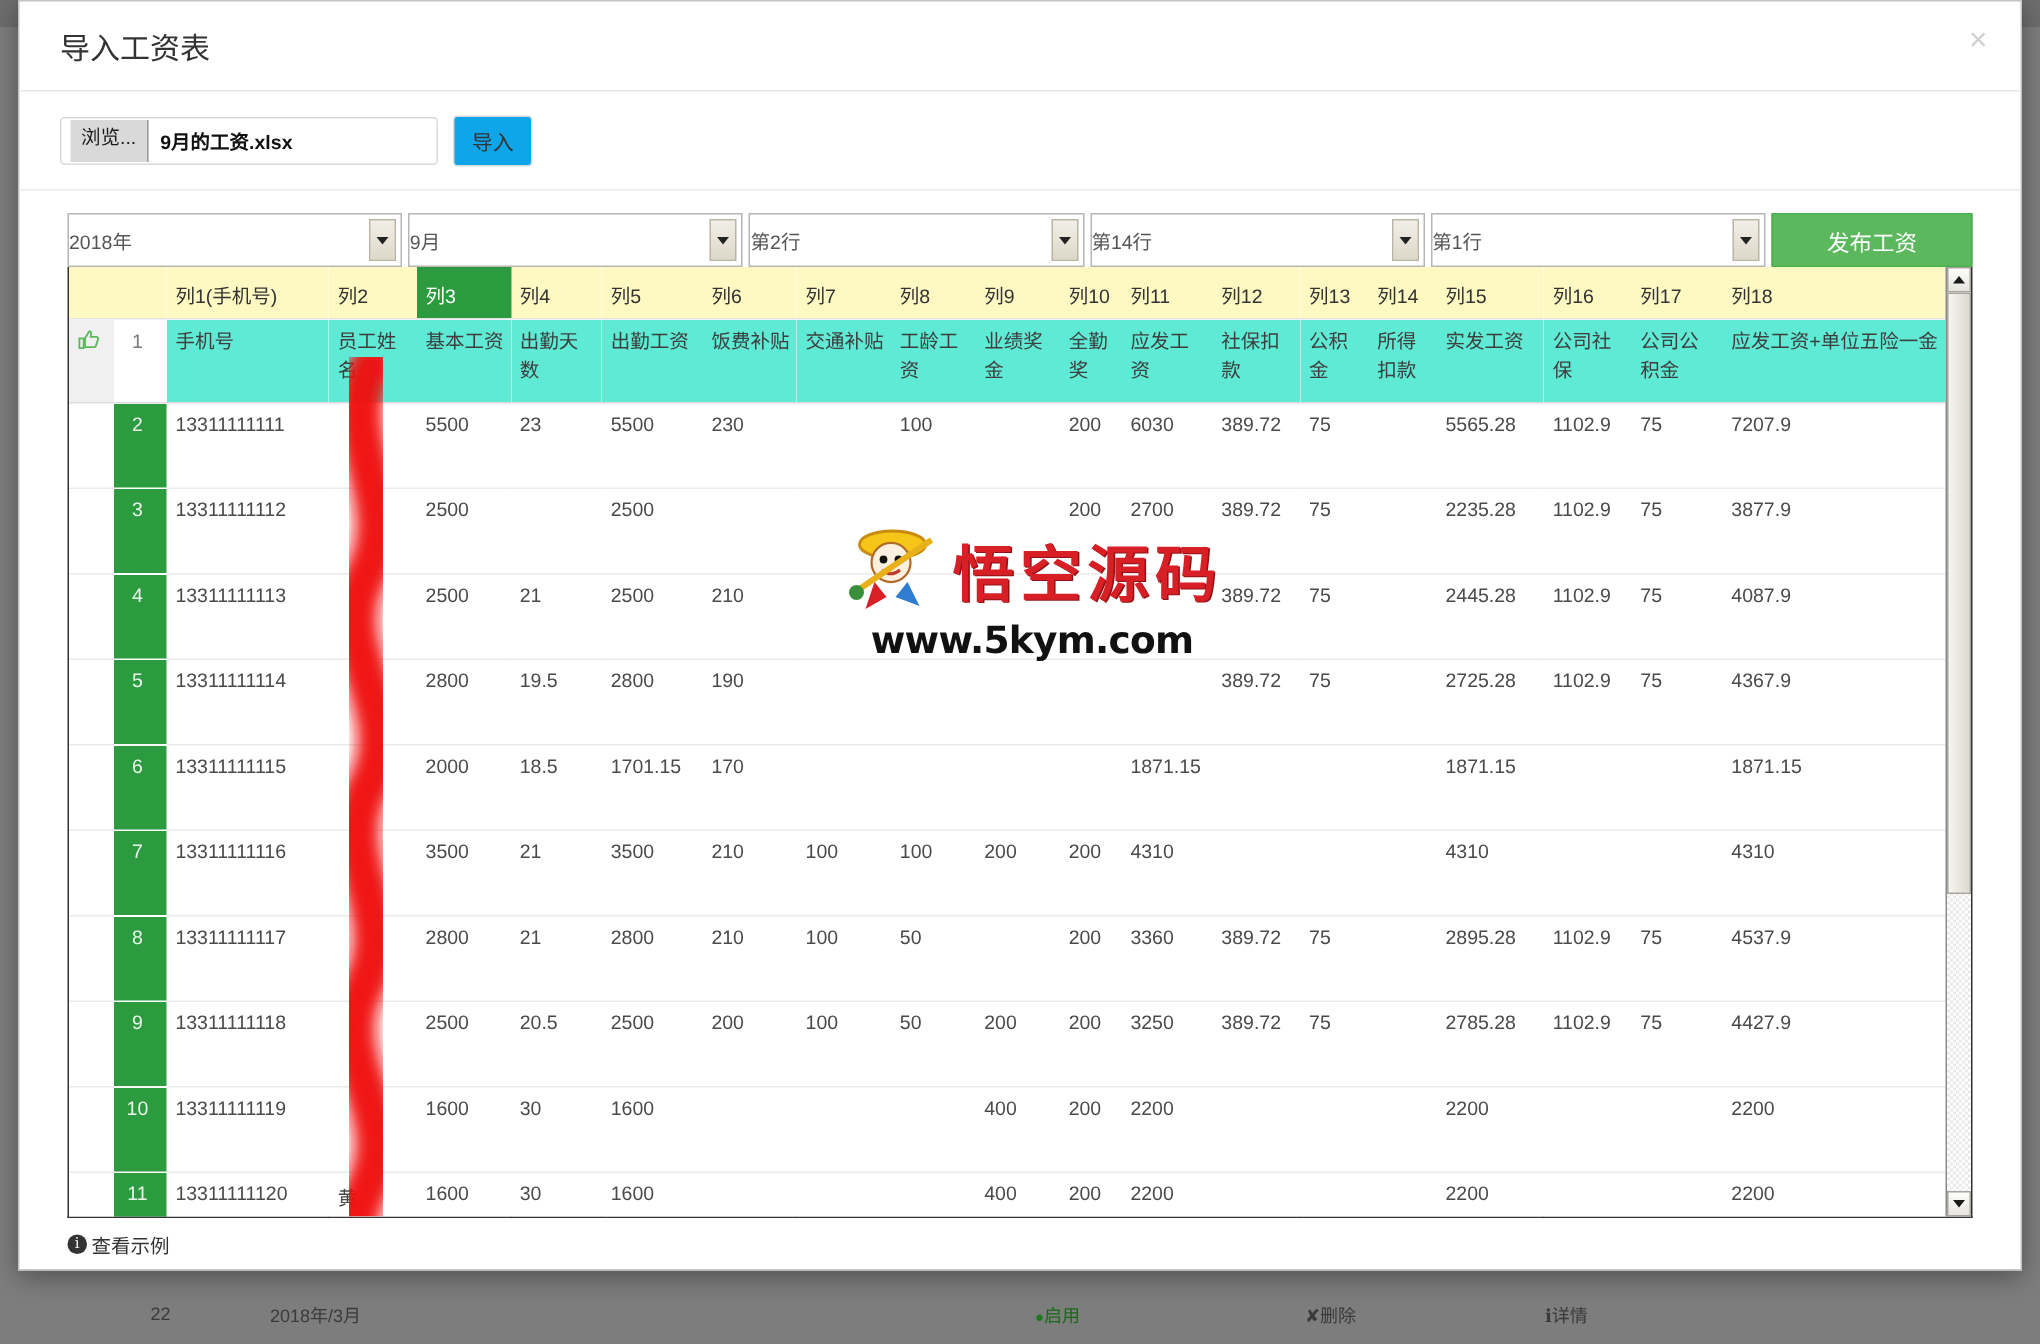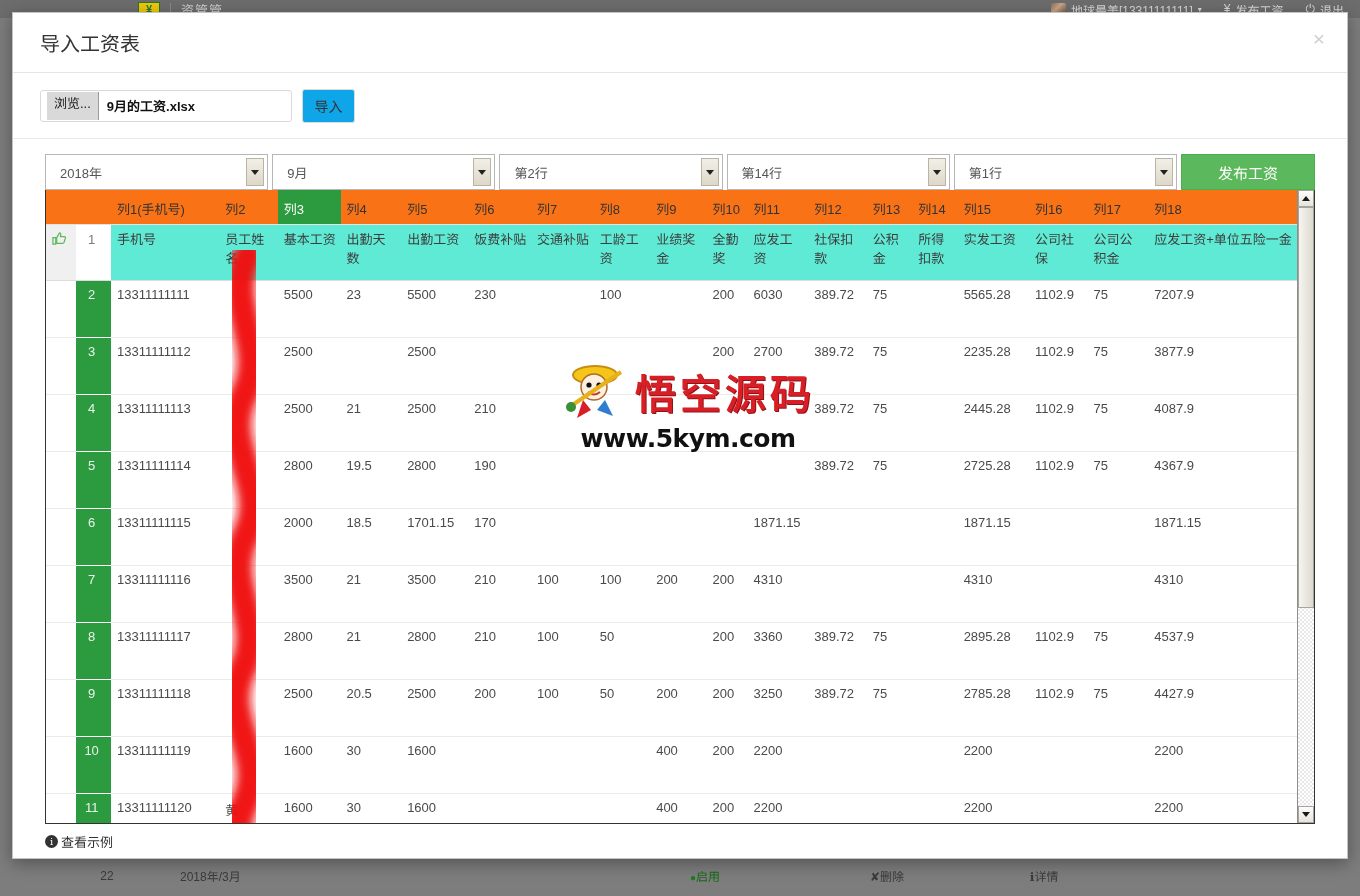--- a/index.html
+++ b/index.html
@@ -55,21 +55,21 @@
   .bg-c2 { width: 260px; padding-left: 0; }
   .bg-c3 { width: 250px; }
   .bg-c4 { width: 180px; color: #186a18; }
   .bg-c5 { width: 160px; }
   .bg-c6 { width: 160px; }
   .dot-green { color: #1b7a1b; font-size: 10px; }
 
   
   #modal {
     position: absolute;
-    left: 12px; top: 12px;
+    left: 12px; top: 0;
     width: 1336px; height: 847px;
     background: #ffffff;
     border: 1px solid #c4c4c4;
     box-shadow: 0 4px 16px rgba(0,0,0,.35);
     display: flex; flex-direction: column;
   }
   .modal-header {
     position: relative;
     height: 60px; min-height: 60px;
     border-bottom: 1px solid #e5e5e5;
@@ -125,21 +125,21 @@
   }
   .sel {
     position: relative;
     flex: 1 1 0;
     height: 36px;
     background: #fff;
     border: 1px solid #b6b6b6;
     margin-right: 4px;
     display: flex; align-items: center;
     font-size: 13px; color: #555;
-    padding-left: 14px;
+    padding-left: 0;
     cursor: pointer;
     overflow: hidden;
   }
   .sel-arrow {
     position: absolute; right: 3px; top: 3px;
     width: 18px; height: 28px;
     background: linear-gradient(#f2efe7,#ddd8c8);
     border: 1px solid #b9b4a4;
     display: flex; align-items: center; justify-content: center;
   }
@@ -207,21 +207,21 @@
   col.c-col14 { width: 42px; }
   col.c-col15 { width: 66px; }
   col.c-col16 { width: 54px; }
   col.c-col17 { width: 56px; }
   col.c-col18 { width: 140px; }
 
   tr.colhead td {
     height: 34px;
     padding-top: 9px;
     font-size: 13px; color: #333;
-    background: #f97316;
+    background: #fef9c3;
     border-bottom: 1px solid #e3e3e3;
   }
   tr.colhead td.sel-col {
     background: #2c9a3f;
     color: #ffffff;
   }
 
   tr.fieldrow td {
     background: #5eead4;
     height: 56px;

